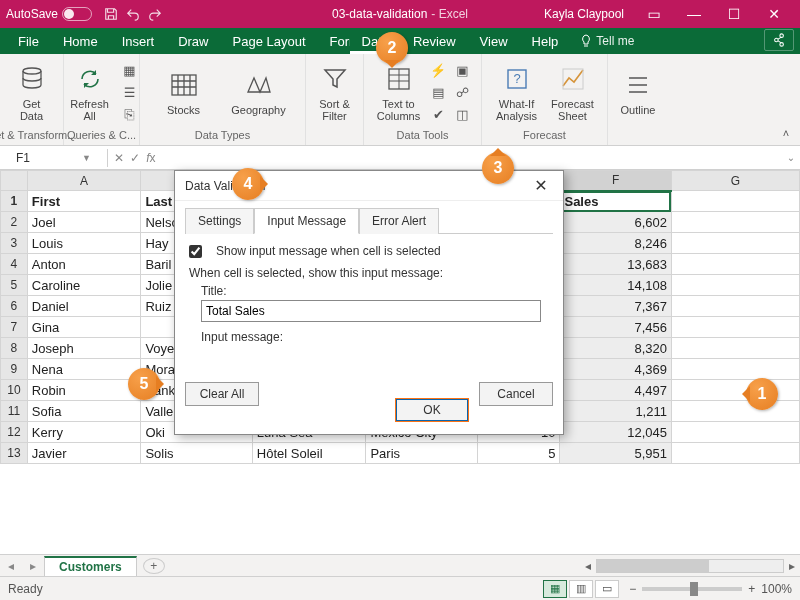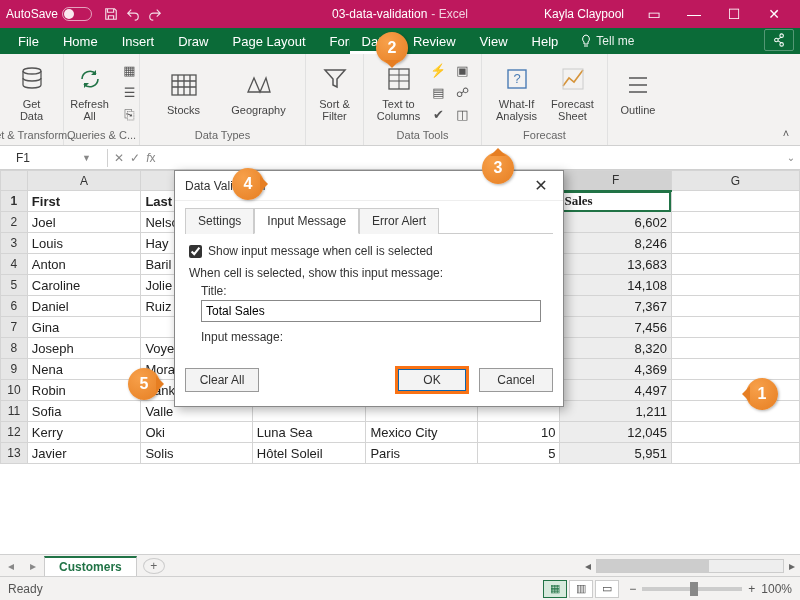--- a/index.html
+++ b/index.html
@@ -46,21 +46,21 @@
   
   .gridwrap { position: relative; height: 384px; overflow: hidden; }
   table.grid { border-collapse: collapse; table-layout: fixed; width: 800px; }
   table.grid th, table.grid td { border: 1px solid #d4d4d4; height: 21px; padding: 0 4px; font-size: 13px; color: #222; white-space: nowrap; overflow: hidden; }
   table.grid thead th { background: #e6e6e6; font-weight: normal; text-align: center; font-size: 12px; color: #333; height:20px;}
   table.grid thead th.selcol { background: #d2d2d2; border-bottom:2px solid #217346;}
   table.grid .rowhdr { width: 26px; background: #e6e6e6; text-align: center; font-size: 12px; color: #333; }
   table.grid tr.hdr td { font-weight: bold; }
   table.grid td.num { text-align: right; background:#fff;}
   table.grid td.selcell { background: #ededed; }
-  table.grid td.activecell { background:#fff; outline:2px solid #217346; outline-offset:-2px;font-family:Liberation Serif, serif;}
+  table.grid td.activecell { background:#fff; outline:2px solid #217346; outline-offset:-2px;}
   .colA{width:110px}.colB{width:108px}.colC{width:110px}.colD{width:108px}.colE{width:80px}.colF{width:108px}.colG{width:124px}
 
   
   .sheettabs { height: 22px; background: #f3f2f1; border-top: 1px solid #d0d0d0; display: flex; align-items: center; font-size: 12px; }
   .sheettabs .nav { padding: 0 8px; color: #888; }
   .sheettabs .stab { padding: 2px 14px; border: 1px solid #ccc; border-bottom: none; background: #fff; color: #217346; font-weight: bold; border-top:2px solid #217346; margin-bottom:-1px;}
   .sheettabs .plus { padding: 0 10px; color: #666; border:1px solid #ccc; border-radius:50%; width:16px; height:16px; display:flex;align-items:center;justify-content:center; margin-left:6px;}
   .sheettabs .scroll { margin-left:auto; width:220px; height:14px; display:flex; align-items:center;}
   .sheettabs .scroll .track{flex:1;height:14px;background:#eee;border:1px solid #ccc;position:relative;}
   .sheettabs .scroll .thumb{position:absolute;left:0;width:60%;height:100%;background:#cdcdcd;}
@@ -76,29 +76,29 @@
   .statusbar .slider::after { content: ""; width: 8px; height: 14px; background: #888; position: absolute; left: 48%; top: -5px; }
 
   
   .dialog { position: absolute; left: 174px; top: 170px; width: 390px; background: #fff; border: 1px solid #888; box-shadow: 3px 3px 10px rgba(0,0,0,0.3); z-index: 50; }
   .dialog .dtitle { height: 30px; display: flex; align-items: center; padding: 0 10px; font-size: 12px; border-bottom: 1px solid #eee; }
   .dialog .dclose { margin-left: auto; font-size: 16px; width: 24px; text-align: center; }
   .dialog .dtabs { display: flex; padding: 6px 10px 0; gap: 0; }
   .dialog .dtab { padding: 5px 12px; border: 1px solid #ccc; border-bottom: none; background: #f5f5f5; font-size: 12px; position:relative; top:1px;}
   .dialog .dtab.active { background: #fff; border-bottom:1px solid #fff; }
   .dialog .dbody { border-top: 1px solid #ccc; margin: 0 10px; padding: 10px 4px 6px; font-size: 12px; }
-  .dialog .chk { display: flex; align-items: center; gap: 6px; margin-bottom: 8px; }
+  .dialog .chk { display: flex; align-items: center; gap: 14px; margin-bottom: 8px; }
   .dialog .chk input { width: 13px; height: 13px; accent-color:#333;}
   .dialog .field { margin: 4px 0 8px 12px; }
   .dialog .field label { display: block; margin-bottom: 2px; }
   .dialog .field input[type=text] { width: 340px; border: 1px solid #888; padding: 3px 4px; font-size: 12px; }
   .dialog .field textarea { width: 340px; height: 68px; border: 1px solid #888; padding: 3px 4px; font-size: 12px; resize: none; font-family: inherit;}
   .dialog .dfoot { display: flex; align-items: center; padding: 8px 10px 12px; gap: 10px; }
   .dialog .dfoot .btn { min-width: 74px; padding: 4px 10px; border: 1px solid #999; background: #f3f3f3; font-size: 12px; text-align: center; }
-  .dialog .dfoot .btn.primary { border: 3px solid #f97316; box-shadow: inset 0 0 0 1px #0a64ad; }
+  .dialog .dfoot .btn.primary { border: 1px solid #f97316; box-shadow: inset 0 0 0 1px #0a64ad; margin-top: 32px; }
   .dialog .dfoot .spacer { flex: 1; }
 
   
   .callout { position: absolute; width: 32px; height: 32px; border-radius: 50%; background: radial-gradient(circle at 35% 30%, #f7a04a, #e67e22); color: #fff; font-weight: bold; font-size: 16px; display: flex; align-items: center; justify-content: center; z-index: 100; box-shadow: 1px 1px 3px rgba(0,0,0,0.3); }
   .callout.left::before { content: ""; position: absolute; left: -12px; top: 8px; border: 8px solid transparent; border-right-color: #e67e22; }
   .callout.right::before { content: ""; position: absolute; right: -12px; top: 8px; border: 8px solid transparent; border-left-color: #e67e22; }
   .callout.up::before { content: ""; position: absolute; top: -12px; left: 8px; border: 8px solid transparent; border-bottom-color: #e67e22; }
   .callout.down::before { content: ""; position: absolute; bottom: -12px; left: 8px; border: 8px solid transparent; border-top-color: #e67e22; }
 
   svg { display:block; }

